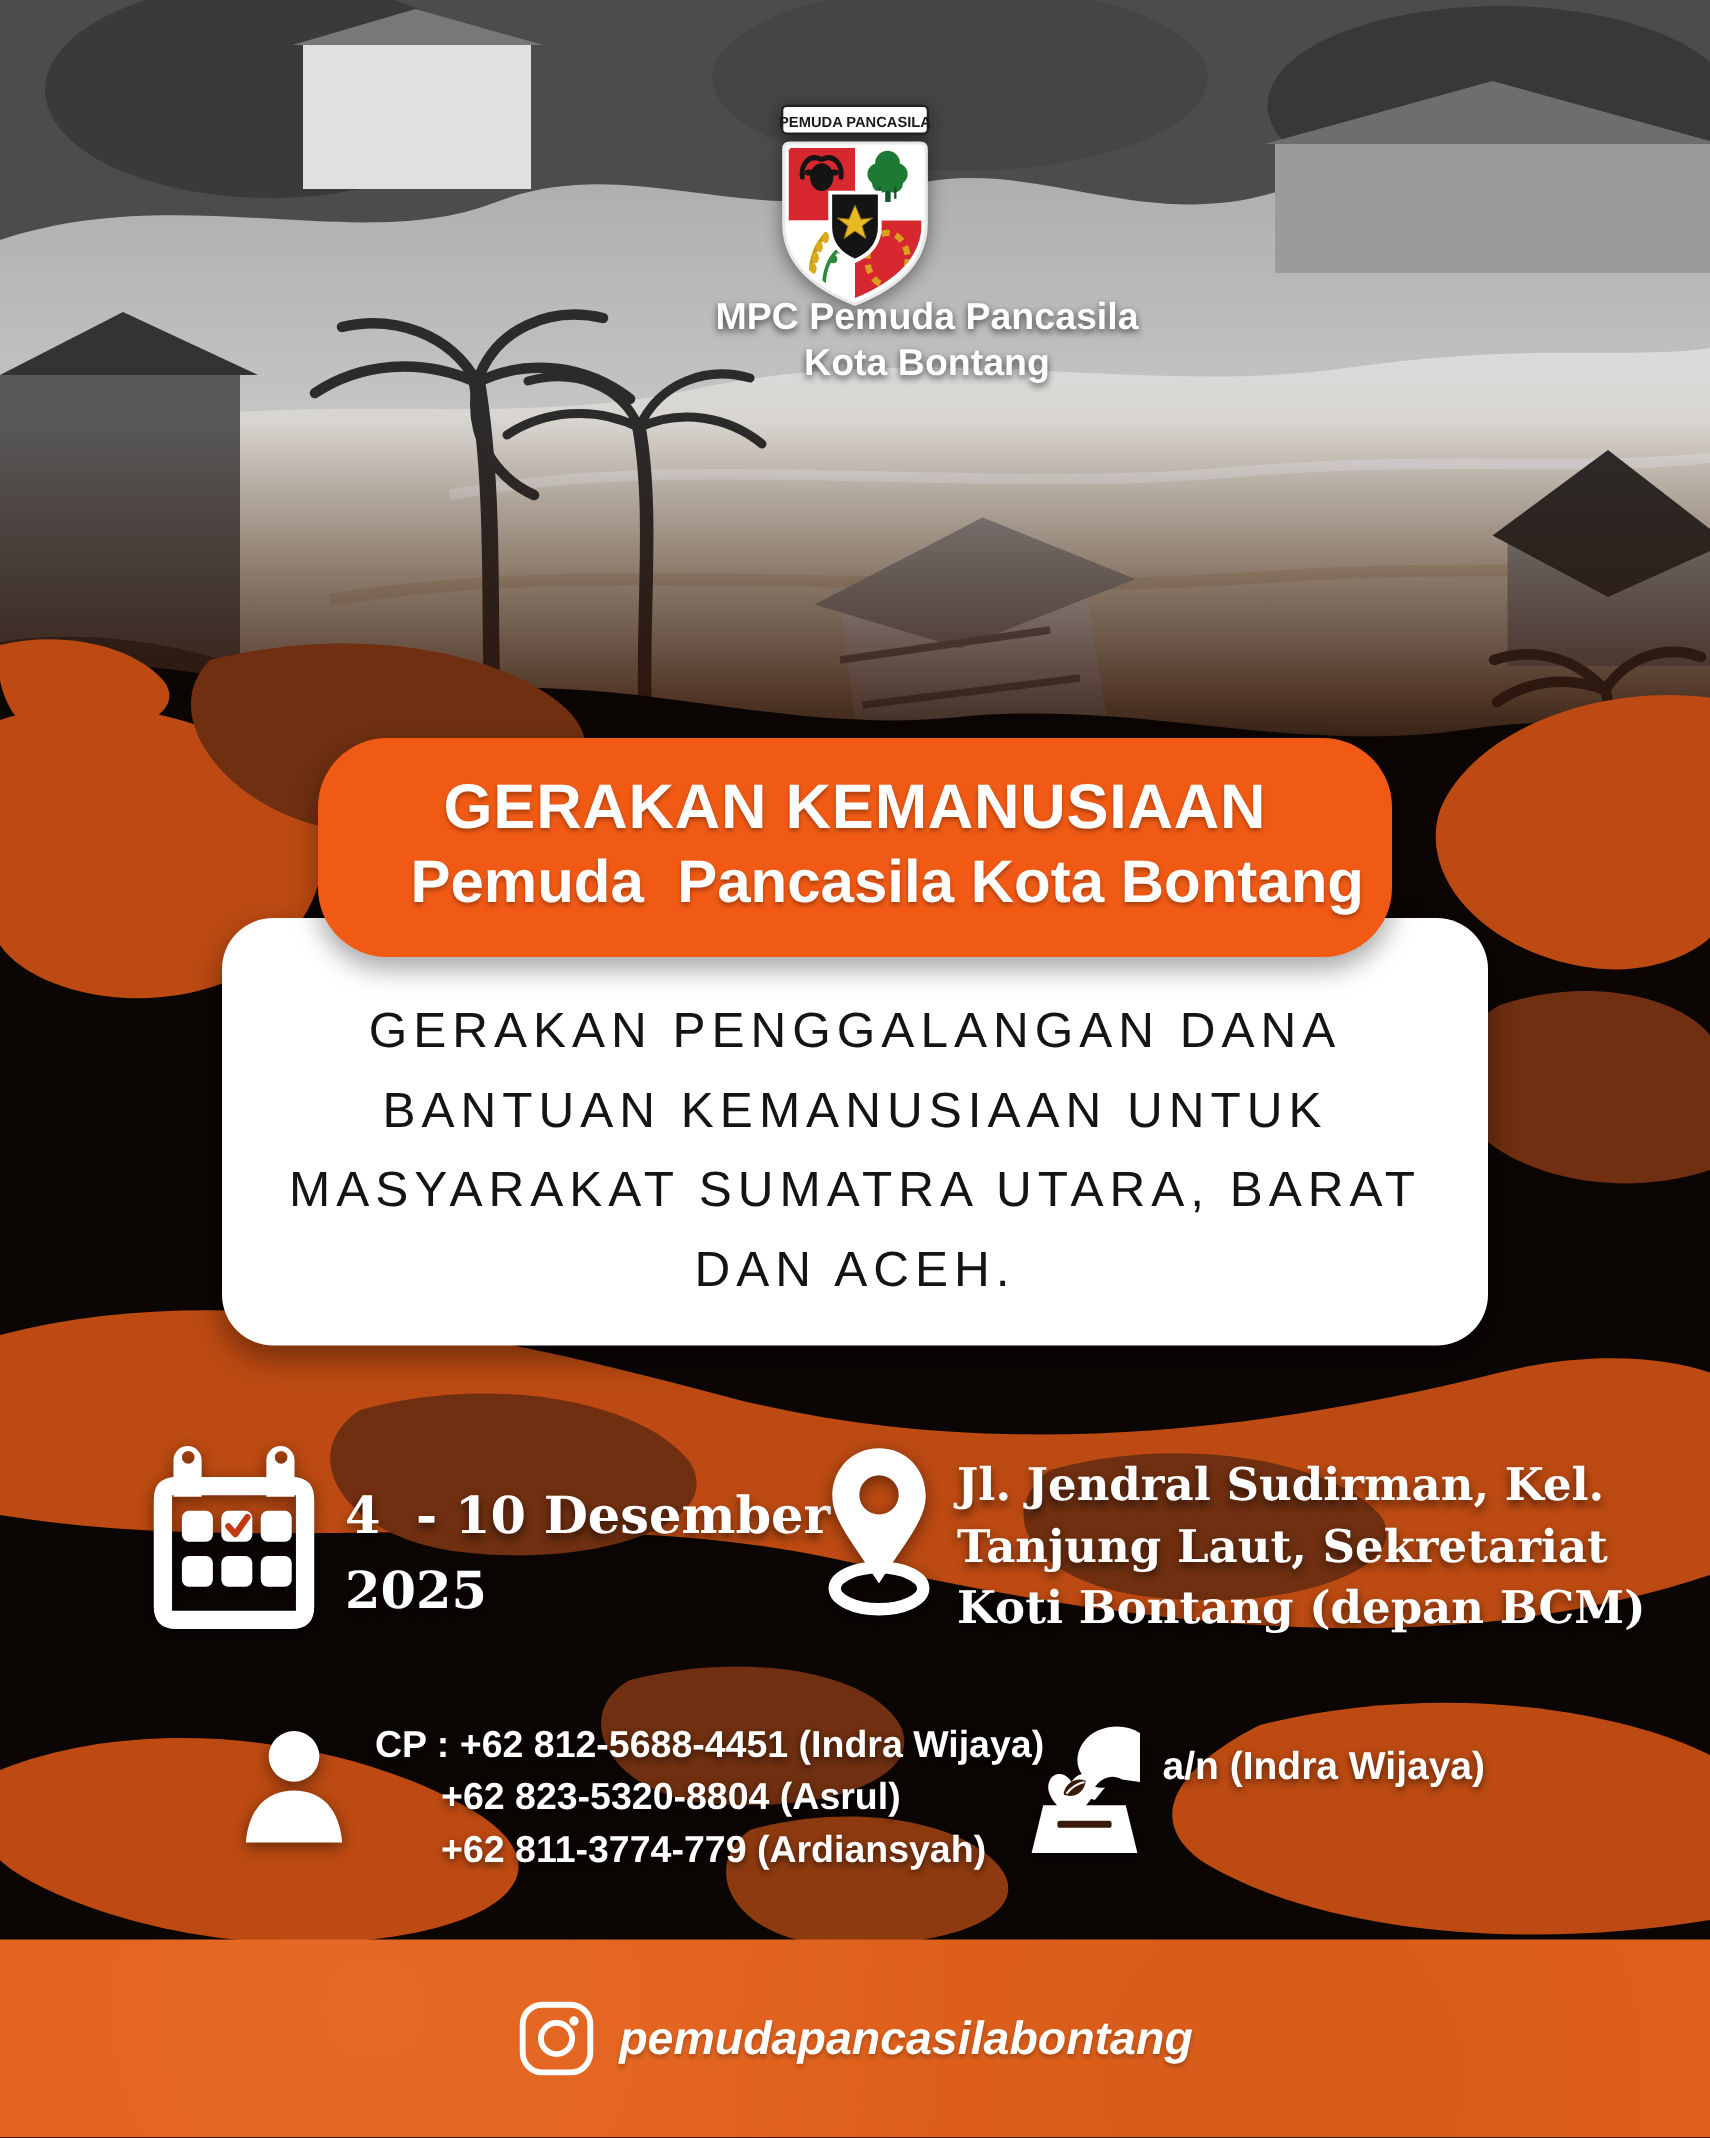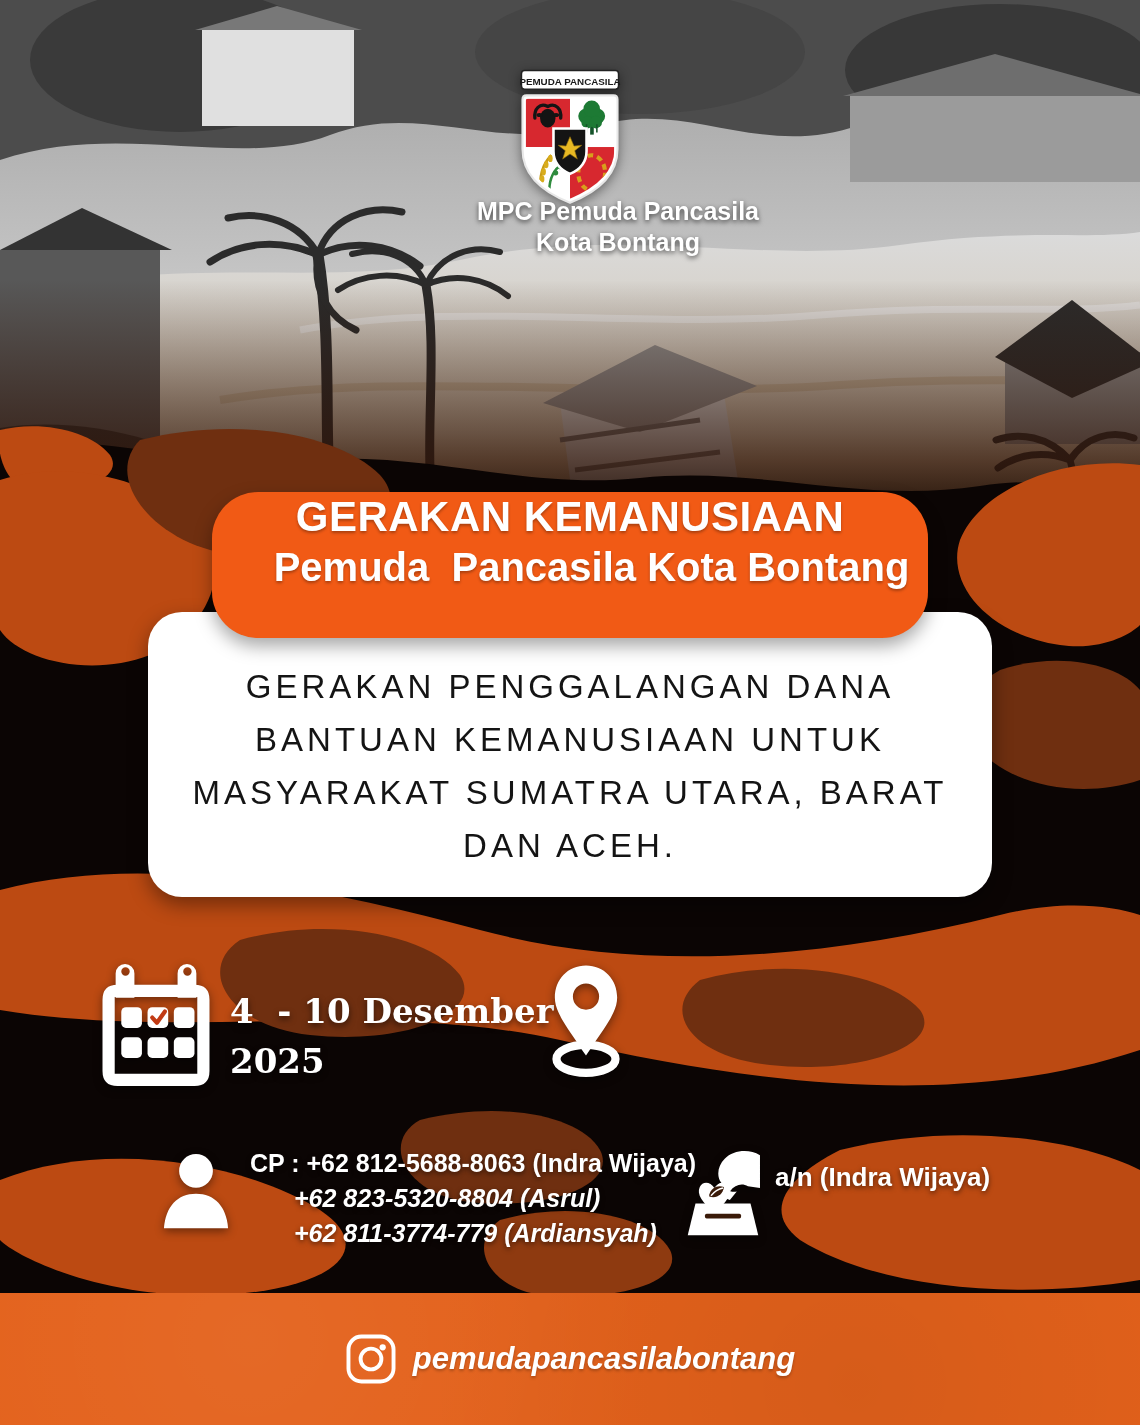--- a/index.html
+++ b/index.html
@@ -17,21 +17,21 @@
   
   .logo-wrap{position:absolute;left:calc(50% - 62px);top:68px;width:124px;height:156px;z-index:3;
              filter:drop-shadow(0 3px 6px rgba(0,0,0,.45));}
   .org-name{position:absolute;left:0;top:196px;width:100%;text-align:center;z-index:3;
             color:#fff;font-weight:bold;font-size:25px;line-height:31px;
             text-shadow:0 2px 5px rgba(0,0,0,.65);margin-left:48px;}
 
   
   .banner{position:absolute;left:212px;top:492px;width:716px;height:146px;z-index:5;
           background:#F15A15;border-radius:46px;text-align:center;color:#fff;
-          box-shadow:0 8px 18px rgba(0,0,0,.35);}
+          box-shadow:0 8px 18px rgba(0,0,0,.35);padding-top:21px;}
   .banner-l1{font-size:42px;font-weight:bold;letter-spacing:.5px;line-height:50px;
              text-shadow:0 2px 3px rgba(0,0,0,.3);}
   .banner-l2{font-size:40px;font-weight:bold;line-height:50px;white-space:pre;
              text-shadow:0 2px 3px rgba(0,0,0,.3);margin-left:43px;}
 
   
   .whitebox{position:absolute;left:148px;top:612px;width:844px;height:285px;z-index:4;
             background:#fff;border-radius:34px;text-align:center;color:#141414;
             box-shadow:0 8px 20px rgba(0,0,0,.4);padding-top:48px;}
   .hl{font-size:33px;font-weight:normal;letter-spacing:4px;line-height:53px;}
@@ -39,21 +39,21 @@
   
   .icon{position:absolute;z-index:6;filter:drop-shadow(0 3px 5px rgba(0,0,0,.45));}
   .slab{position:absolute;z-index:6;color:#fff;font-family:"DejaVu Serif",serif;font-weight:bold;
         text-shadow:0 3px 6px rgba(0,0,0,.55);}
   .sans-info{position:absolute;z-index:6;color:#fff;font-weight:bold;
              text-shadow:0 2px 5px rgba(0,0,0,.55);}
   .sched-text{left:230px;top:986px;font-size:34px;line-height:50px;}
   .sched-text .l1{white-space:pre;}
   .loc-text{left:638px;top:970px;font-size:30px;line-height:41px;}
   .contact-text{left:250px;top:1146px;font-size:25px;line-height:35px;}
-  .contact-text .indent{padding-left:44px;font-style:italic;}
+  .contact-text .indent{padding-left:44px;}
   .don-text{left:775px;top:1160px;font-size:26px;line-height:34px;}
 
   
   .footer{position:absolute;left:0;bottom:0;width:100%;height:132px;z-index:7;
           background:#E3611B;
           background-image:radial-gradient(circle at 22% 35%,rgba(255,255,255,.05),transparent 45%),
                            radial-gradient(circle at 75% 70%,rgba(0,0,0,.06),transparent 50%);
           display:flex;align-items:center;justify-content:center;gap:16px;}
   .handle{color:#fff;font-size:31px;font-weight:bold;font-style:italic;
           text-shadow:0 2px 3px rgba(0,0,0,.25);}
@@ -217,27 +217,32 @@
   <div class="slab sched-text">
     <div class="l1">4  - 10 Desember</div>
     <div>2025</div>
   </div>
 
   <svg class="icon" style="left:545px;top:953px;" width="82" height="138" viewBox="0 0 100 150">
     <ellipse cx="50" cy="120" rx="36" ry="17" fill="none" stroke="#fff" stroke-width="10"></ellipse>
     <path fill-rule="evenodd" fill="#fff" d="M50,6 C72,6 88,23 88,45 C88,64 72,82 50,116 C28,82 12,64 12,45 C12,23 28,6 50,6 Z
              M50,28 a16,16 0 1 0 0,32 a16,16 0 1 0 0,-32 Z"></path>
   </svg>
+  <div class="slab loc-text">
+    <div>Jl. Jendral Sudirman, Kel.</div>
+    <div>Tanjung Laut, Sekretariat</div>
+    <div>Koti Bontang (depan BCM)</div>
+  </div>
 
   <svg class="icon" style="left:158px;top:1148px;" width="76" height="88" viewBox="0 0 90 100">
     <circle cx="45" cy="25" r="20" fill="#fff"></circle>
     <path d="M45,52 C67,52 81,67 83,93 L7,93 C9,67 23,52 45,52 Z" fill="#fff"></path>
   </svg>
   <div class="sans-info contact-text">
-    <div>CP : +62 812-5688-8063 (Indra Wijaya)</div>
+    <div>CP : +62 812-5688-4451 (Indra Wijaya)</div>
     <div class="indent">+62 823-5320-8804 (Asrul)</div>
     <div class="indent">+62 811-3774-779 (Ardiansyah)</div>
   </div>
 
   <svg class="icon" style="left:680px;top:1146px;" width="86" height="96" viewBox="0 0 100 110">
     <path d="M18,66 L82,66 L91,103 L9,103 Z" fill="#fff"></path>
     <rect x="29" y="78" width="42" height="5.5" rx="2" fill="#3a1a08"></rect>
     <path d="M40,76 C26,66 19,55 23,47 C26,40 35,40 40,48 C45,40 54,40 57,47 C61,55 54,66 40,76 Z" fill="#fff"></path>
     <path d="M93,10 C80,2 62,4 52,14 C44,22 42,34 48,42 L58,52 C64,44 72,42 79,46 L93,48 Z" fill="#fff"></path>
     <path d="M48,42 C52,50 60,54 66,52 L58,62 C50,60 44,52 44,44 Z" fill="#fff"></path>

